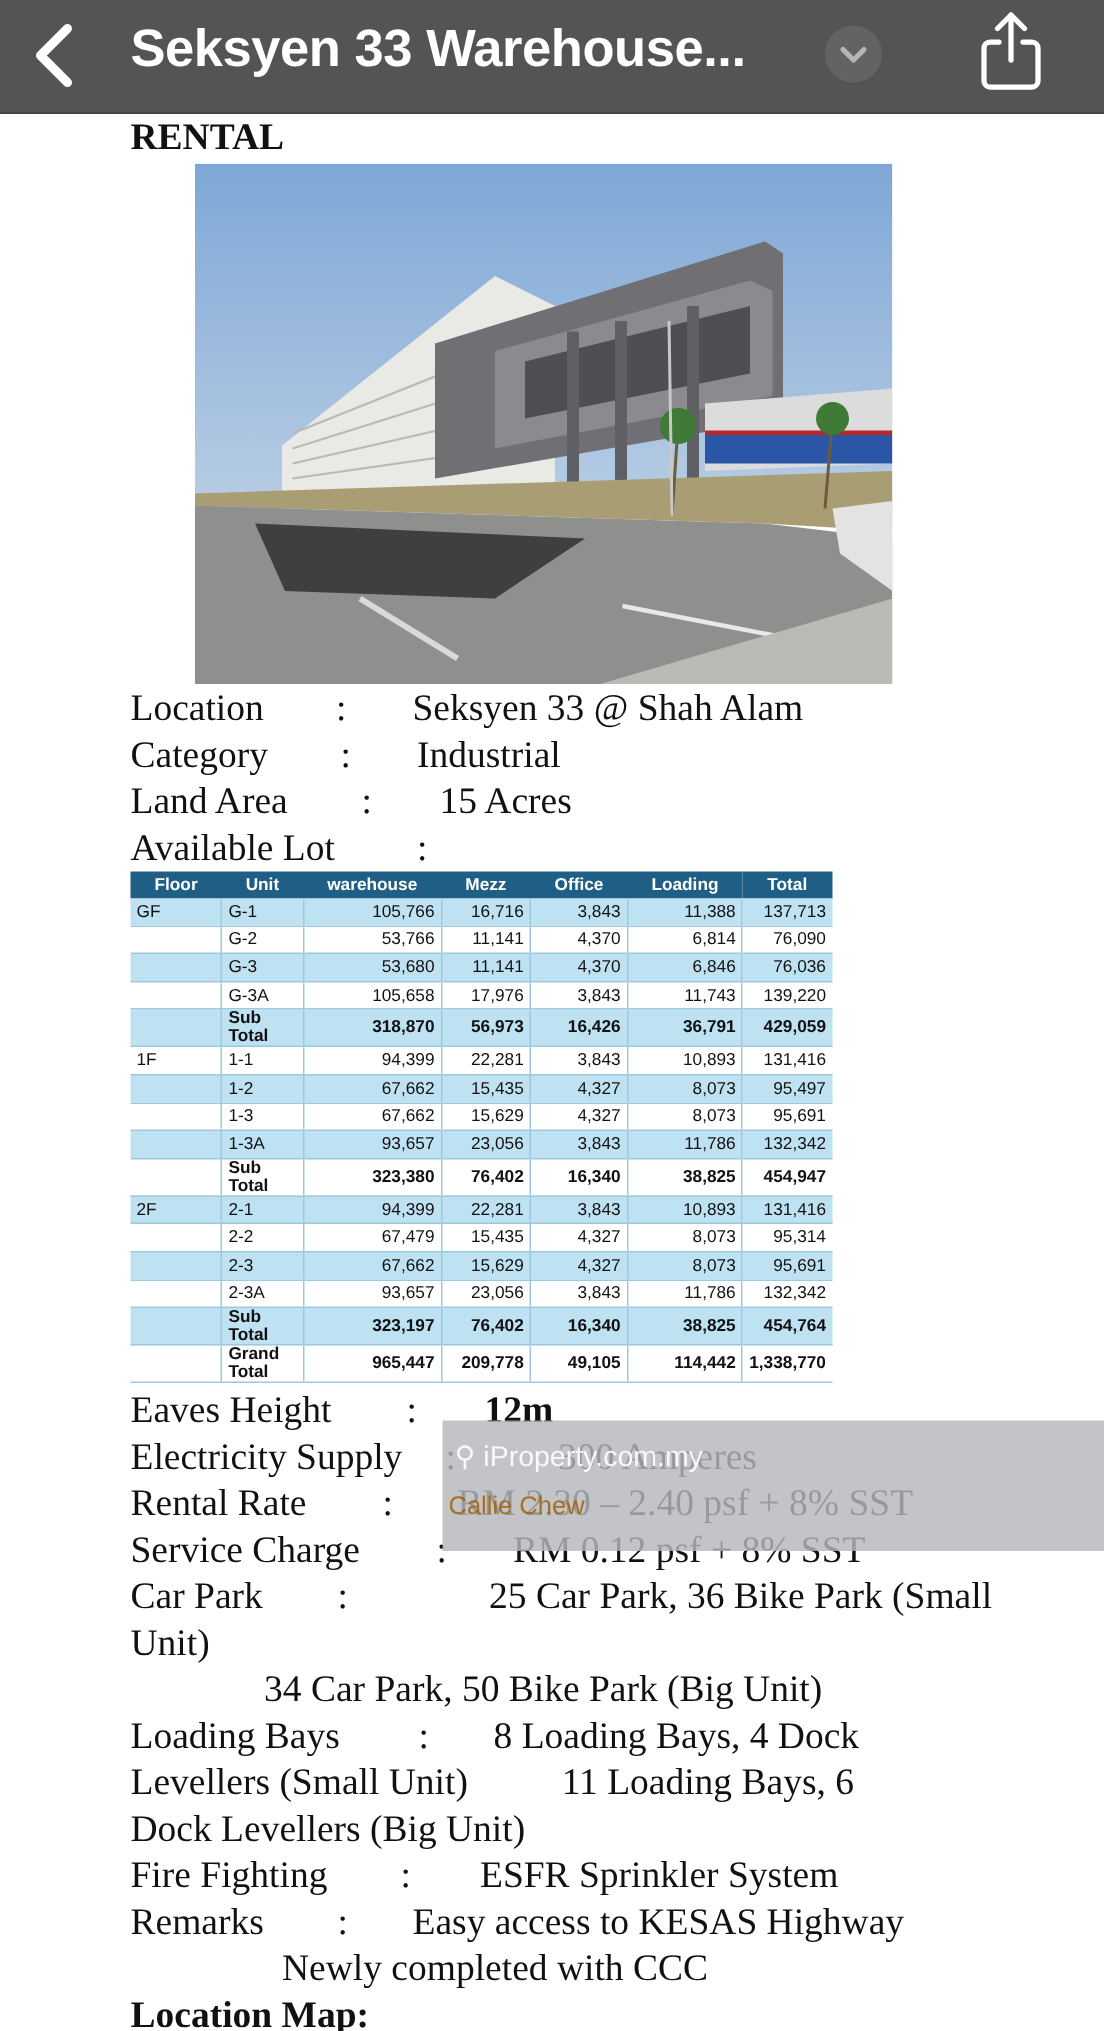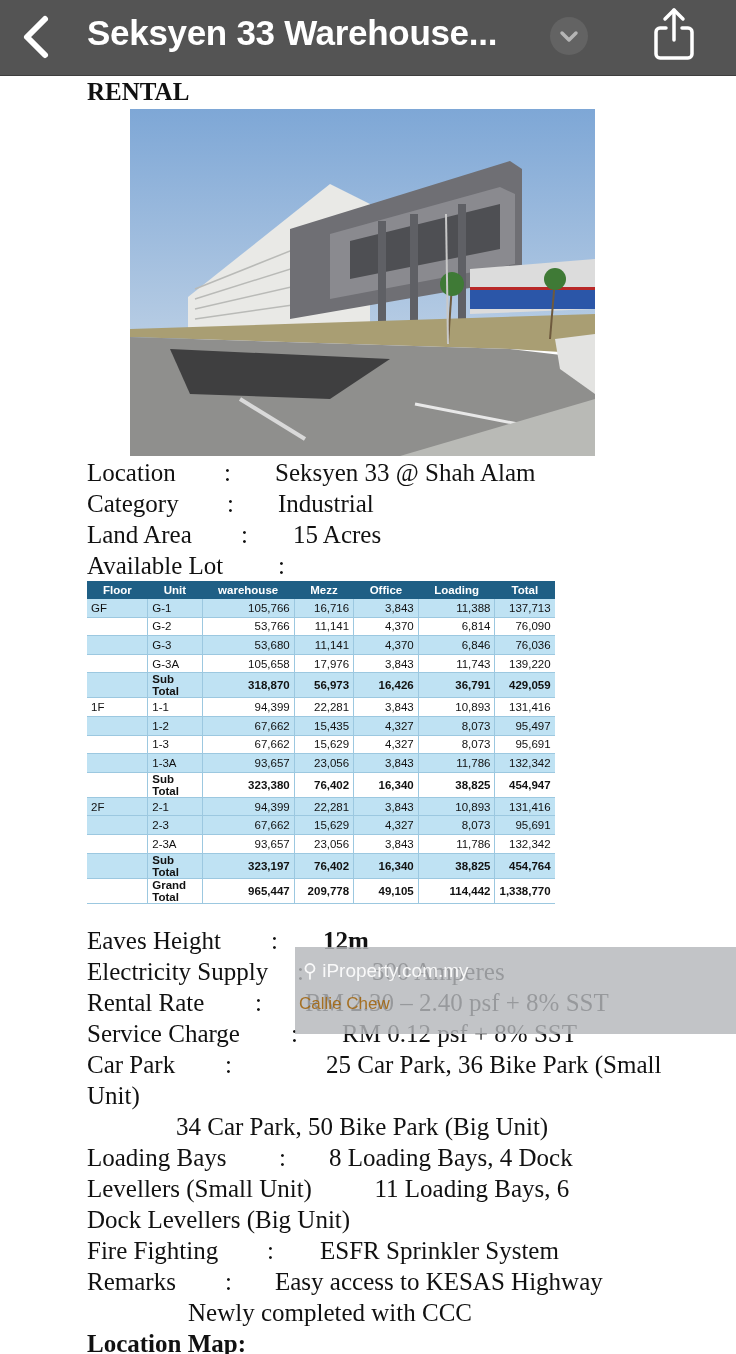--- a/index.html
+++ b/index.html
@@ -237,20 +237,29 @@
       </tr>
       <tr class="band">
         <td class="c floor">2F</td>
         <td class="c">2-1</td>
         <td class="num">94,399</td>
         <td class="num">22,281</td>
         <td class="num">3,843</td>
         <td class="num">10,893</td>
         <td class="num">131,416</td>
       </tr>
+      <tr class="white">
+        <td class="c floor"></td>
+        <td class="c">2-2</td>
+        <td class="num">67,479</td>
+        <td class="num">15,435</td>
+        <td class="num">4,327</td>
+        <td class="num">8,073</td>
+        <td class="num">95,314</td>
+      </tr>
       <tr class="band">
         <td class="c floor"></td>
         <td class="c">2-3</td>
         <td class="num">67,662</td>
         <td class="num">15,629</td>
         <td class="num">4,327</td>
         <td class="num">8,073</td>
         <td class="num">95,691</td>
       </tr>
       <tr class="white">

